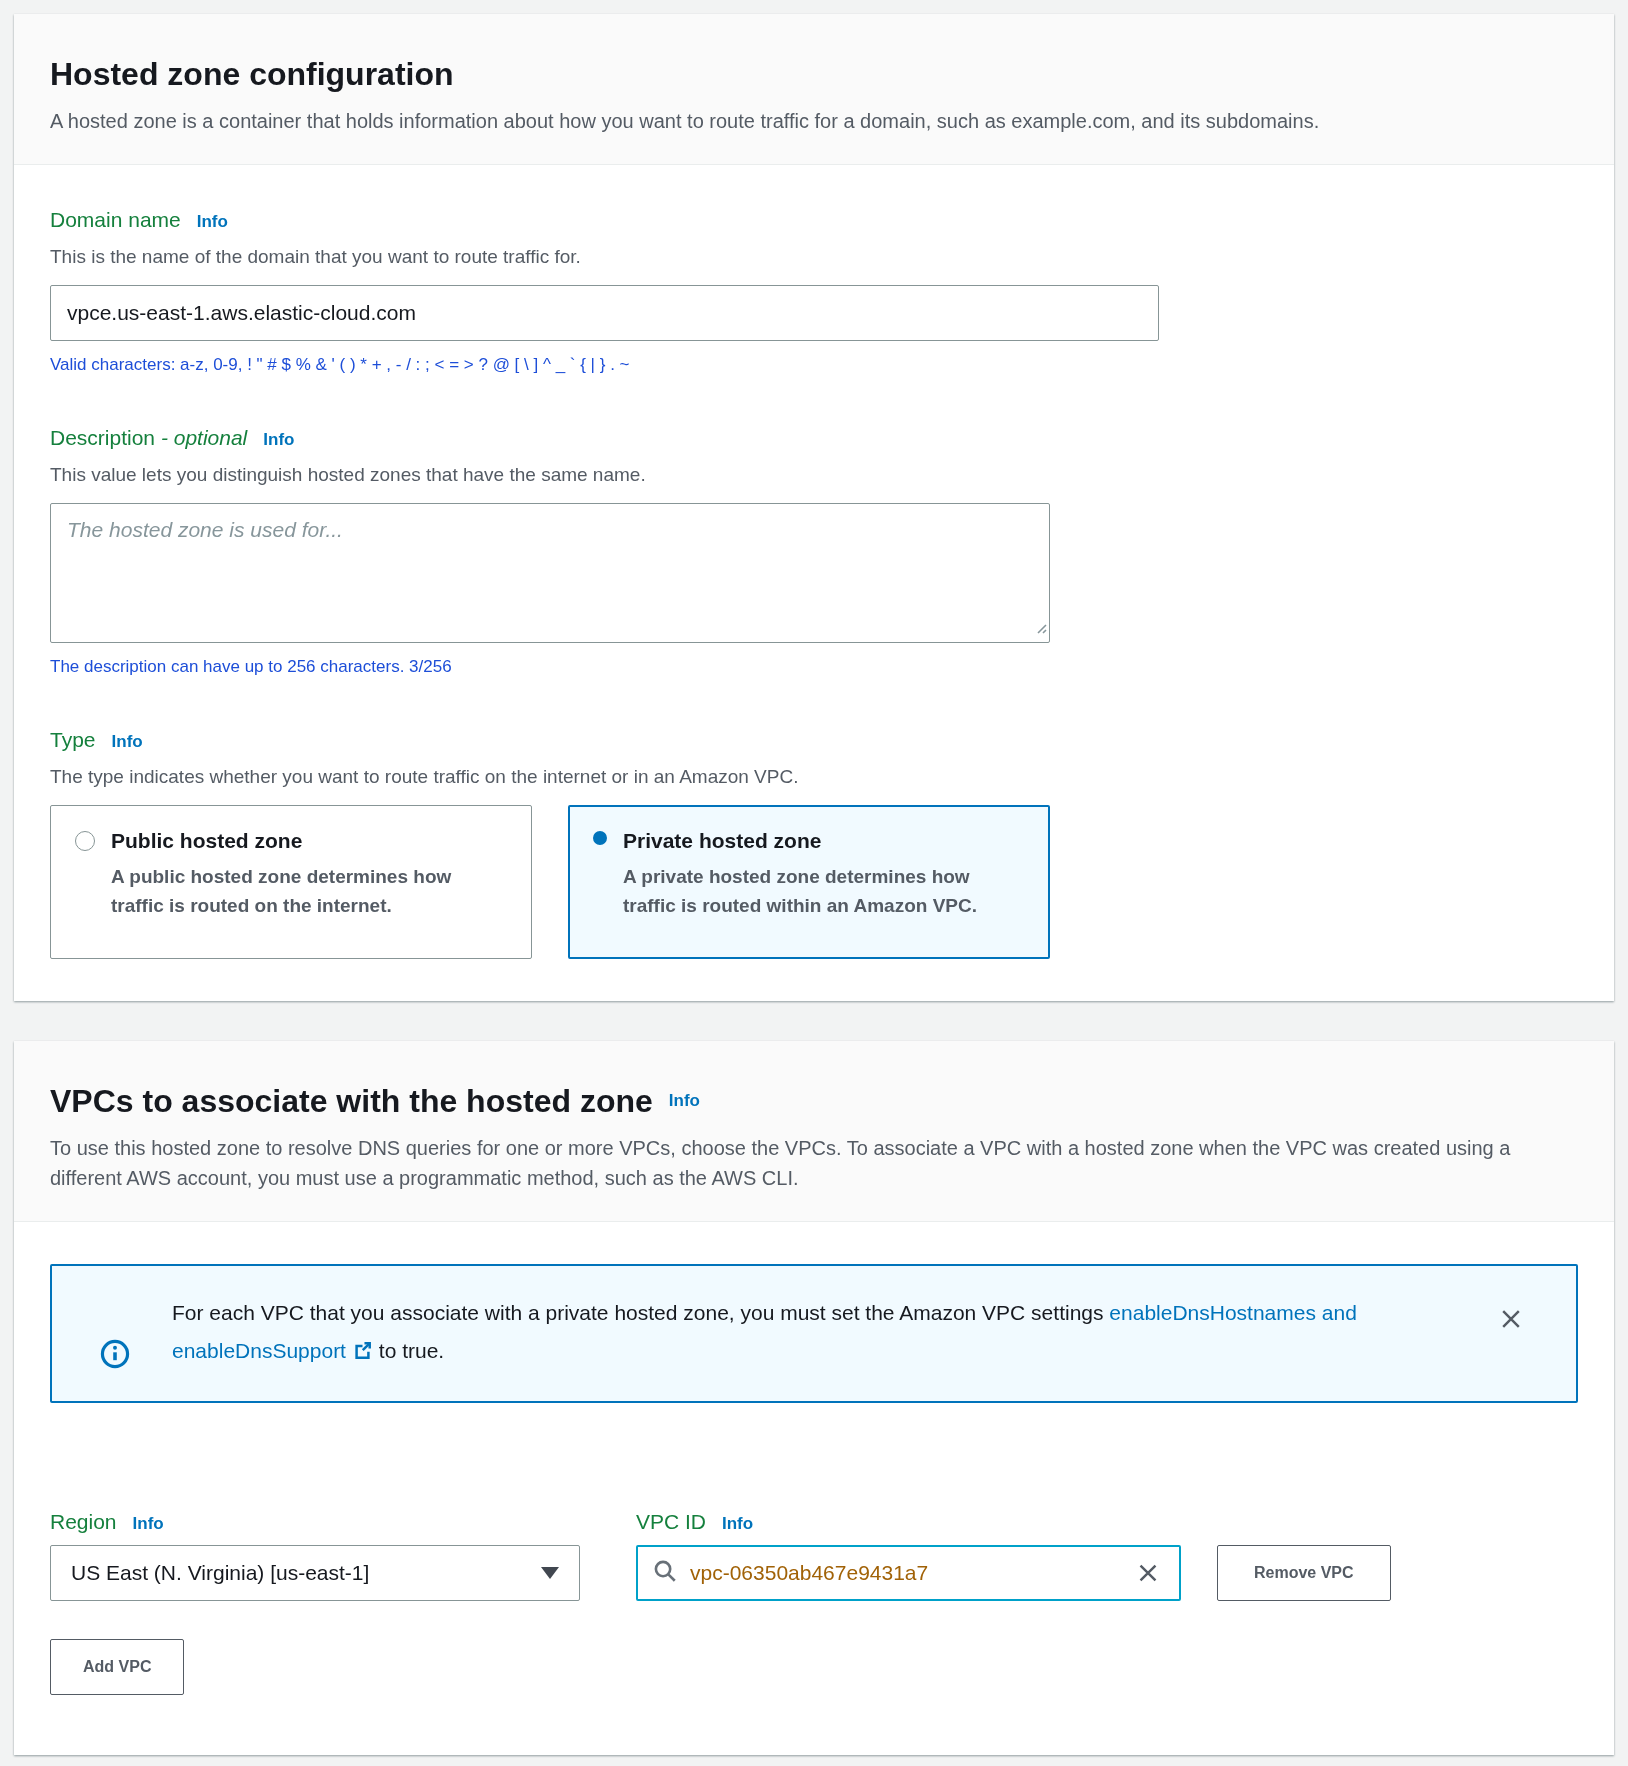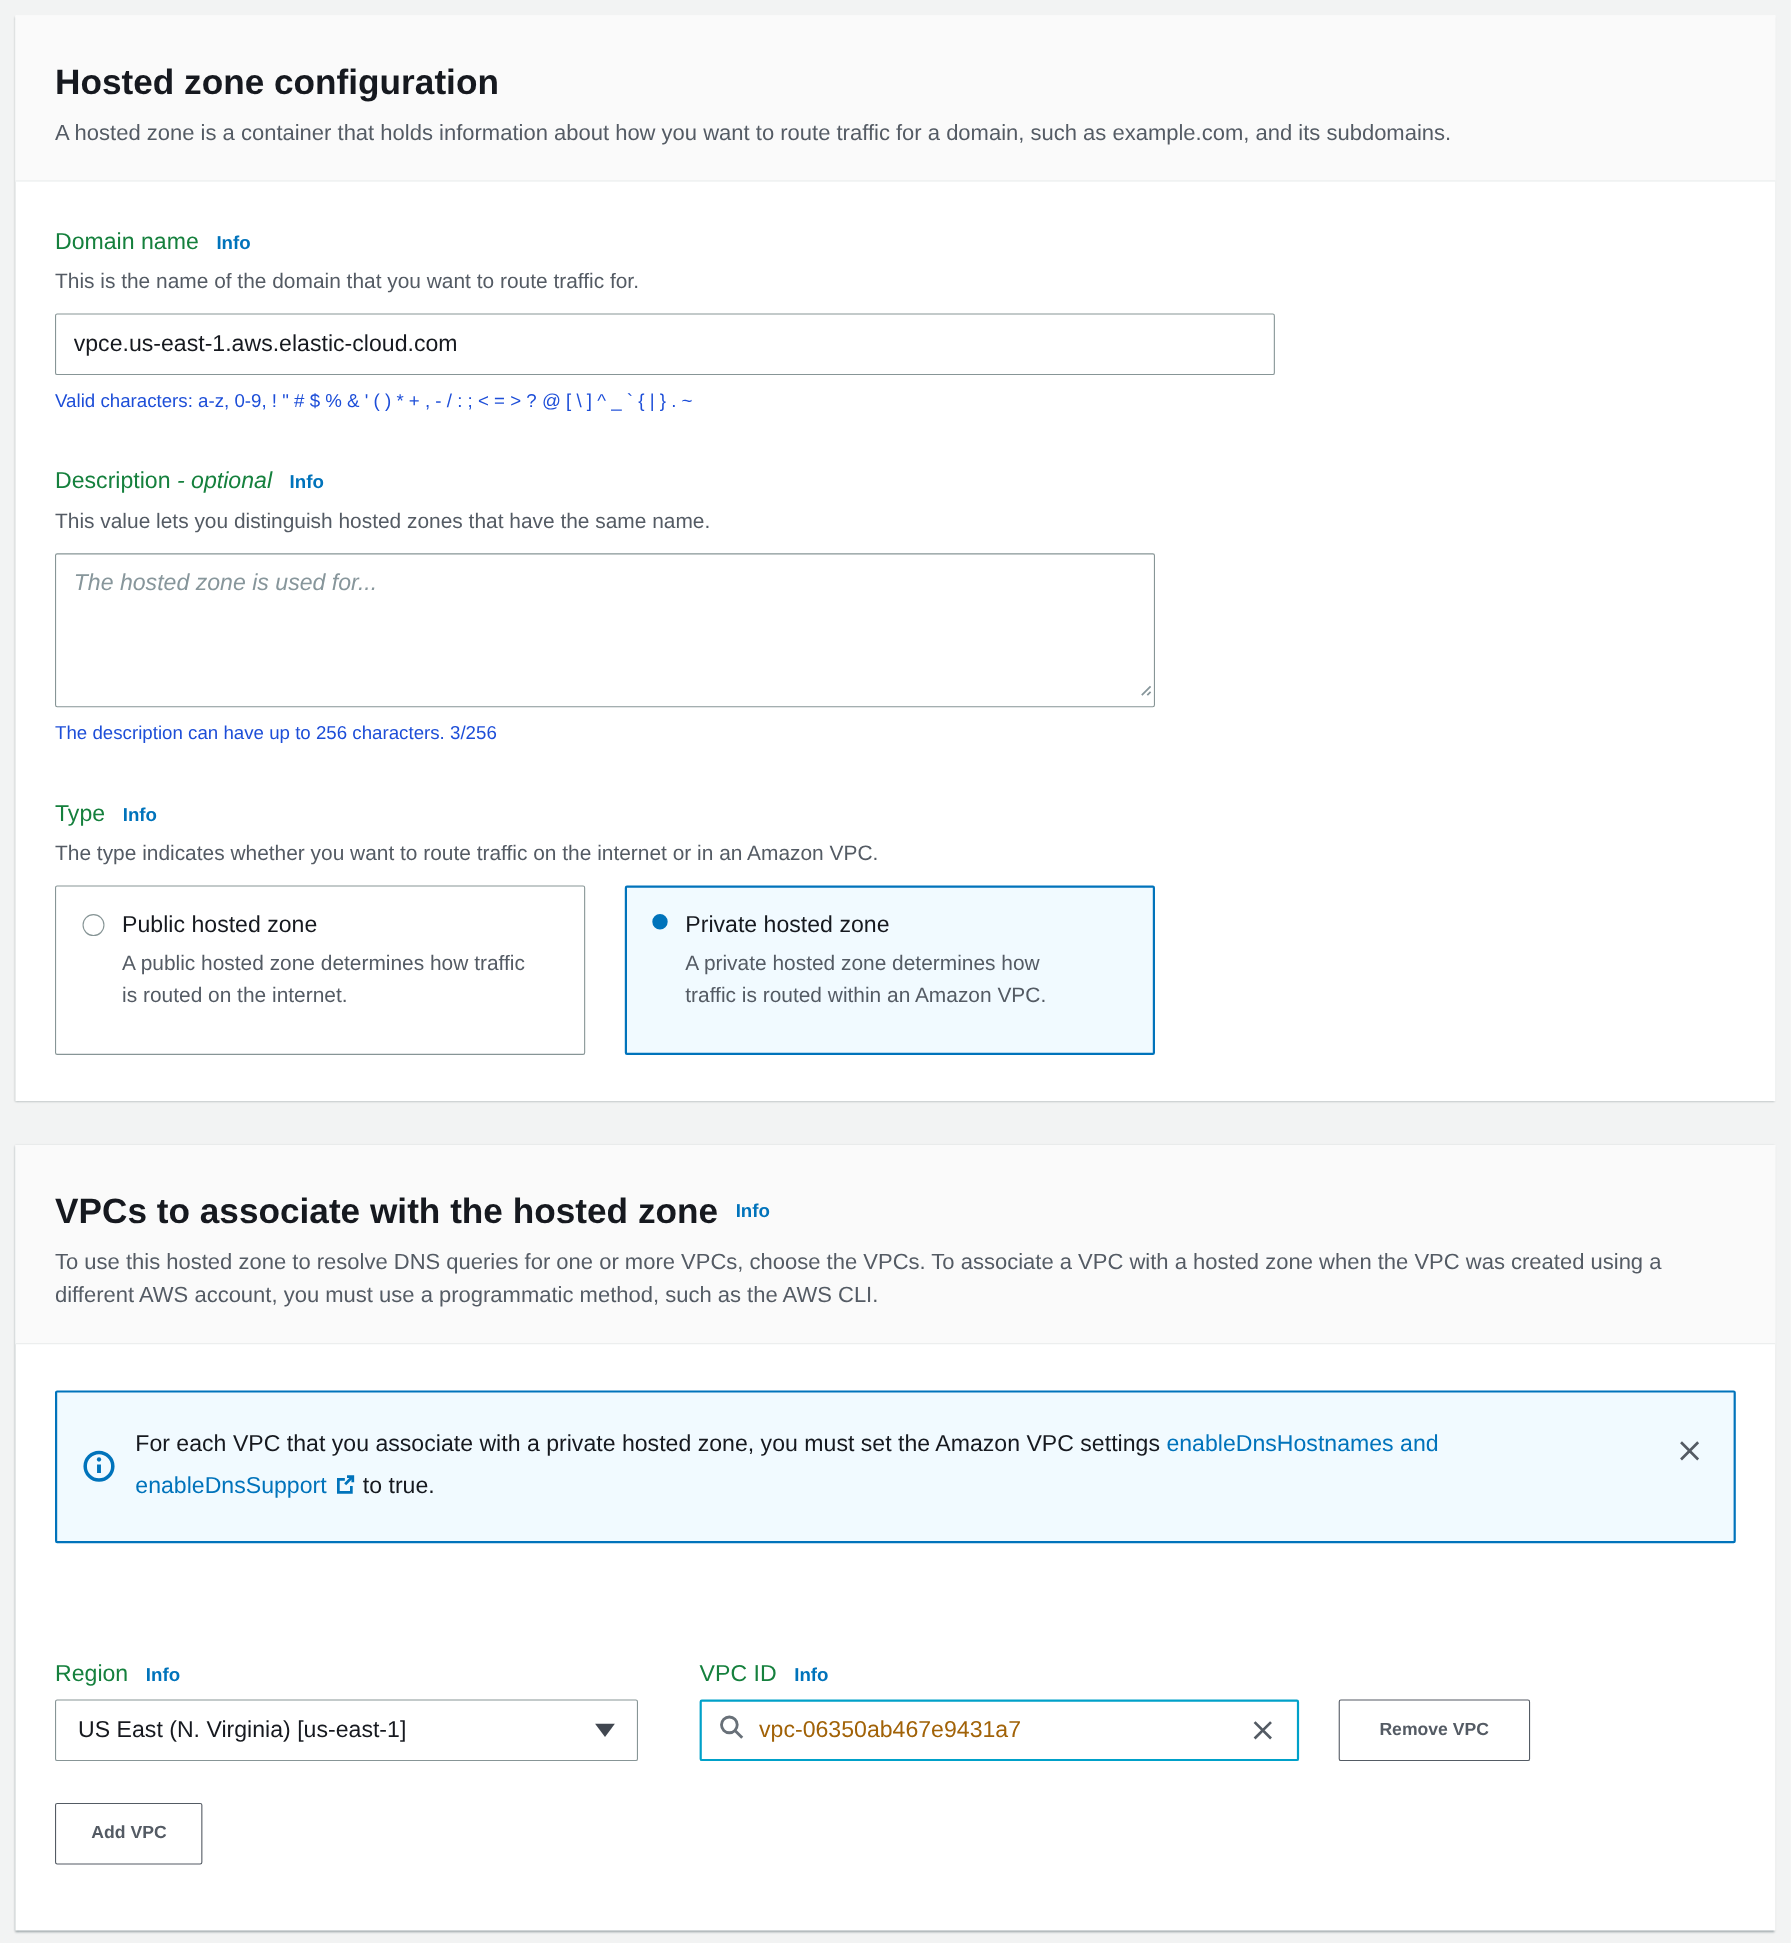--- a/index.html
+++ b/index.html
@@ -104,20 +104,21 @@
   .tile {
     width: 482px;
     min-height: 154px;
     border: 1px solid #879596;
     border-radius: 2px;
     background: #fff;
     padding: 20px 22px;
     display: flex;
     align-items: flex-start;
     cursor: pointer;
+    font-weight: bold;
   }
   .tile.selected {
     border: 2px solid #0073bb;
     background: #f1faff;
     padding: 19px 21px;
   }
   .radio-outer {
     flex: 0 0 auto;
     margin: 5px 16px 0 2px;
   }
@@ -135,23 +136,24 @@
     background: #fff;
     display: block;
   }
   .tile-label { font-size: 21px; line-height: 30px; color: #16191f; margin-bottom: 6px; }
   .tile-desc { font-size: 19px; line-height: 29px; color: #545b64; max-width: 370px; }
 
   .alert {
     border: 2px solid #0073bb;
     border-radius: 2px;
     background: #f1faff;
-    padding: 28px 21px;
-    display: flex;
-    align-items: center;
+    padding: 28px 46px;
+    display: flex;
+    align-items: flex-end;
+    gap: 24px;
   }
   .alert-icon { flex: 0 0 auto; margin: 4px 18px 0 2px; }
   .alert-text {
     font-size: 21px;
     line-height: 38px;
     color: #16191f;
     max-width: 1220px;
   }
   .alert-link { color: #0073bb; text-decoration: none; cursor: pointer; }
   .ext-icon { vertical-align: -3px; margin-left: 6px; }

